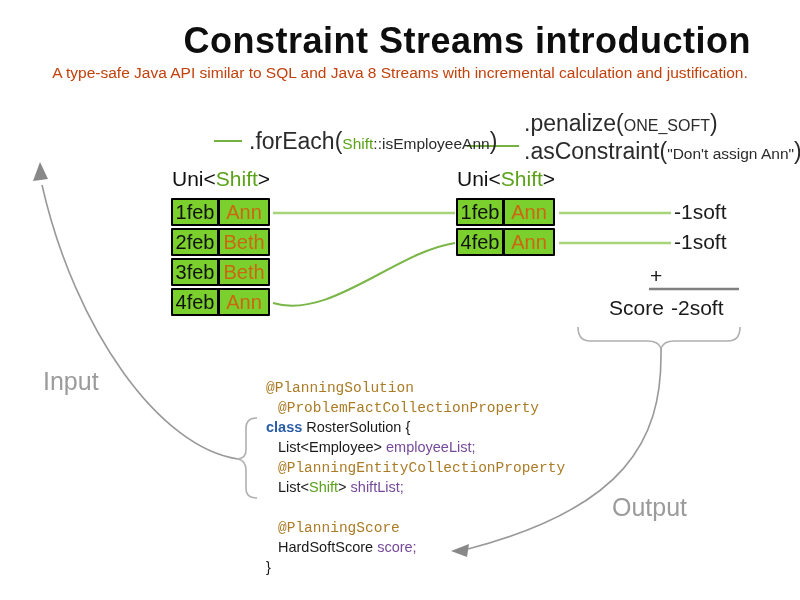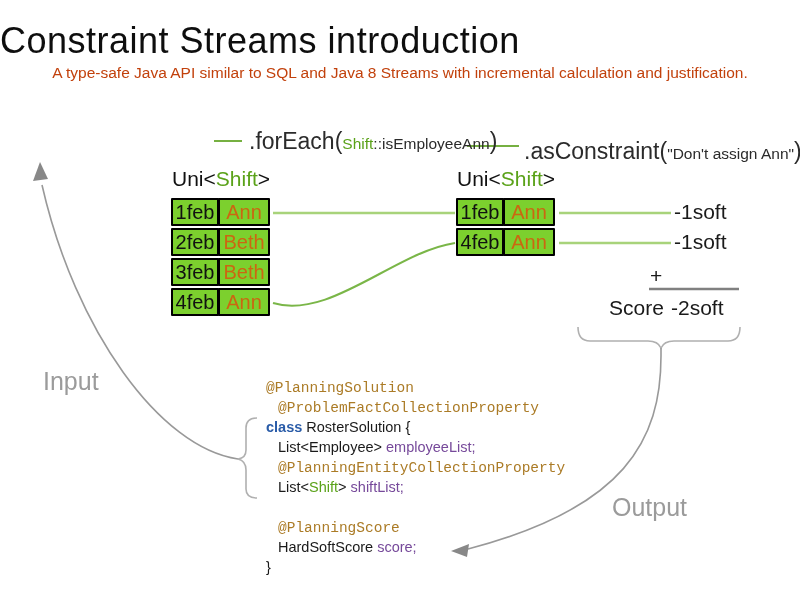--- a/index.html
+++ b/index.html
@@ -10,21 +10,21 @@
     height: 600px;
     background: #ffffff;
     overflow: hidden;
     font-family: "Liberation Sans", sans-serif;
     color: #1a1a1a;
   }
   svg.connectors { position: absolute; left: 0; top: 0; width: 800px; height: 600px; }
 
   .title {
     position: absolute; left: 0; top: 20px; width: 751px;
-    text-align: left; font-size: 36px; font-weight: 400; color: #0e0e0e;
+    text-align: right; font-size: 36px; font-weight: 700; color: #0e0e0e;
     letter-spacing: 0.5px;
   }
   .subtitle {
     position: absolute; left: 0; top: 64px; width: 800px;
     text-align: center; font-size: 15.5px; color: #c2410c;
   }
 
   .flow { position: absolute; white-space: pre; }
   .big   { font-size: 23px; color: #2b2b2b; }
   .small { font-size: 15.5px; color: #2b2b2b; }
@@ -84,20 +84,21 @@
     <path d="M 238 459 C 160 448 75 330 42 185" fill="none" stroke="#999999" stroke-width="1.6"></path>
     <polygon points="40,162 33,181 48,179" fill="#888888"></polygon>
   </svg>
 
   <h1 class="title">Constraint Streams introduction</h1>
   <p class="subtitle">A type-safe Java API similar to SQL and Java 8 Streams with incremental calculation and justification.</p>
 
 
   <div class="flow" style="left:249px; top:128px;"><span class="big dark">.forEach(</span><span class="small green-t">Shift</span><span class="small dark">::isEmployeeAnn</span><span class="big dark">)</span></div>
 
+  <div class="flow" style="left:524px; top:110px;"><span class="big dark">.penalize(</span><span class="small dark" style="font-size:16px;">ONE_SOFT</span><span class="big dark">)</span></div>
 
   <div class="flow" style="left:524px; top:138px;"><span class="big dark">.asConstraint(</span><span class="small dark">"Don't assign Ann"</span><span class="big dark">)</span></div>
 
   <div class="uni-header" style="left:172px; top:167px;"><span>Uni&lt;</span><span class="green-t">Shift</span><span>&gt;</span></div>
 
   <div class="utable" style="left:171px; top:198px;">
     <div class="trow">
       <div class="cell date">1feb</div>
       <div class="cell name">Ann</div>
     </div>

